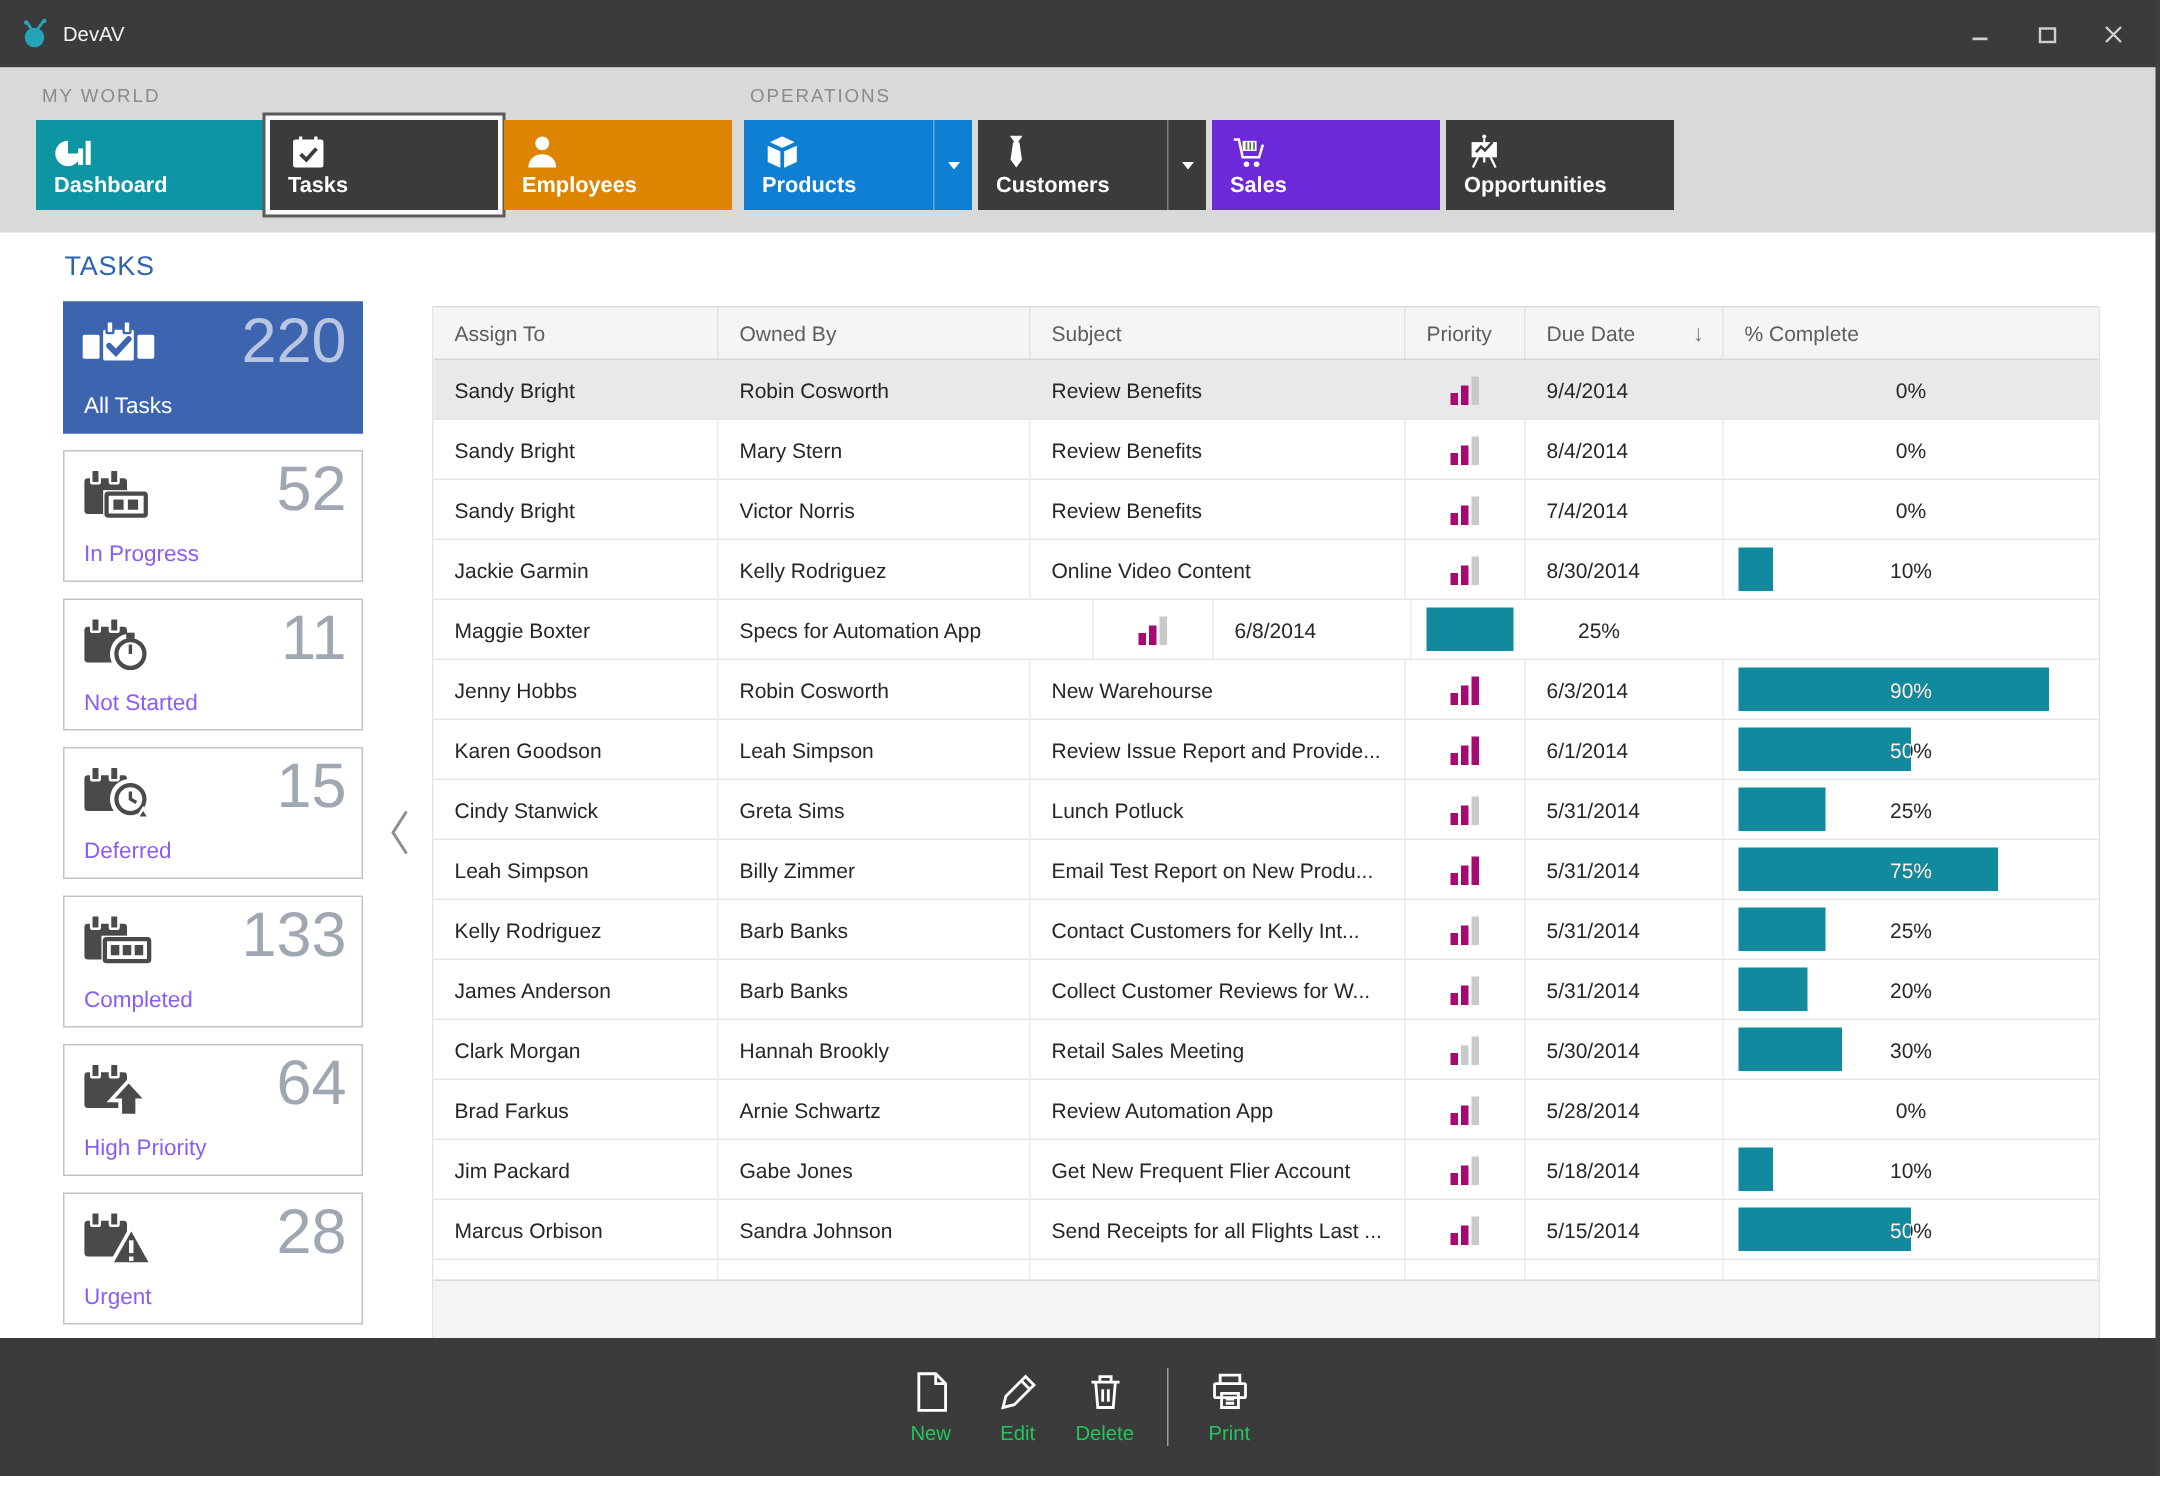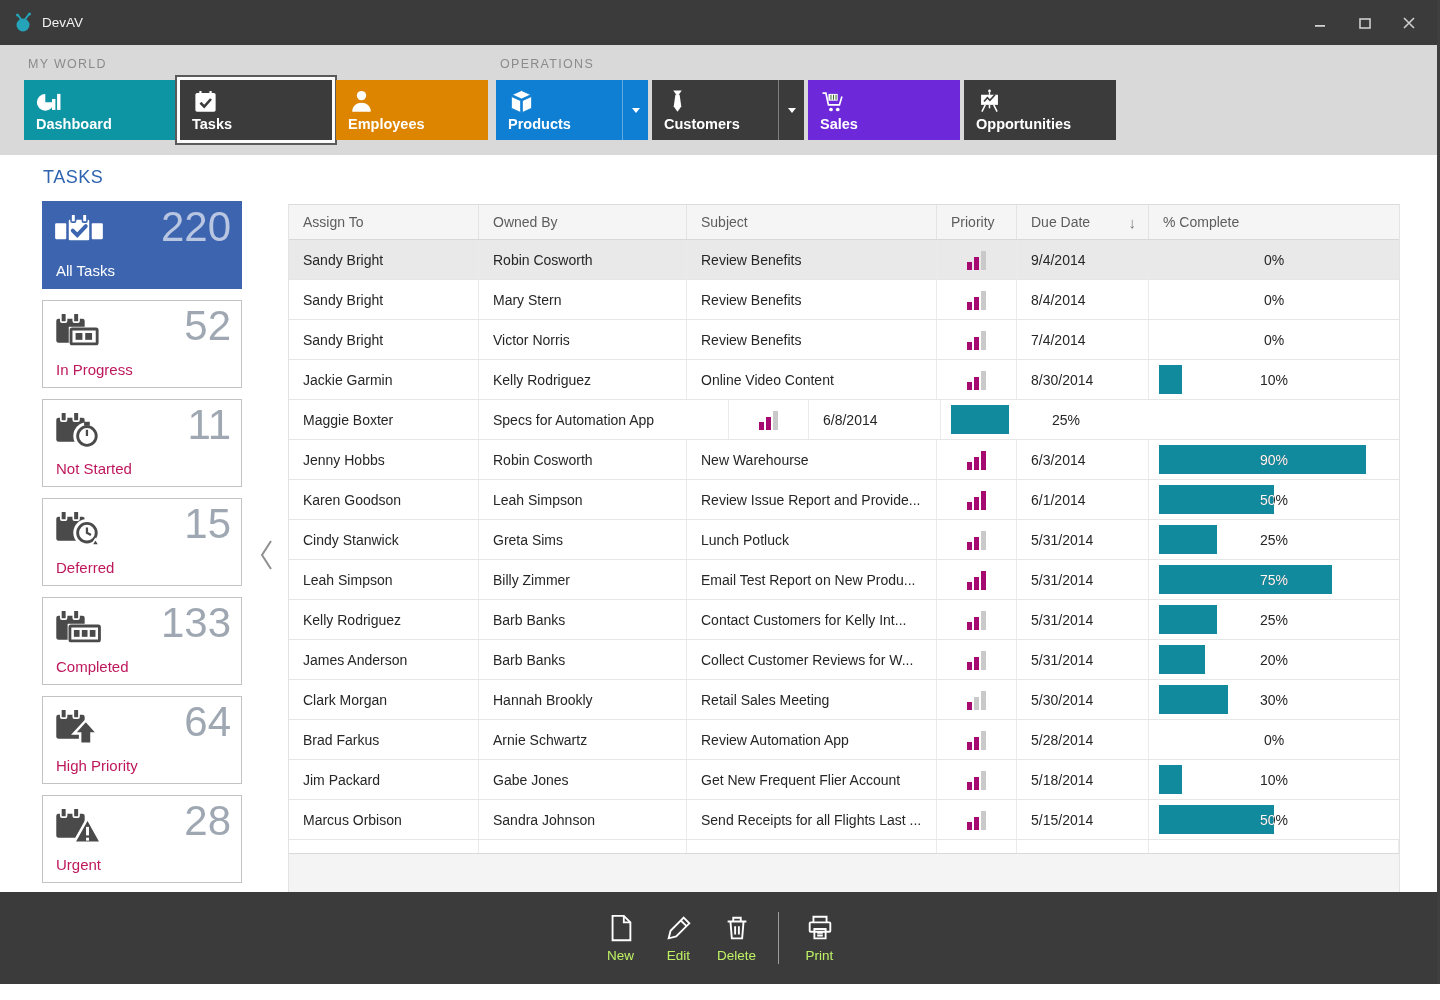--- a/index.html
+++ b/index.html
@@ -26,21 +26,21 @@
   .tile.selected{box-shadow:0 0 0 3px #fbfbfb,0 0 0 5px #5a5a5a;}
   .split{position:absolute;right:0;top:0;width:25px;height:100%;border-left:1px solid rgba(255,255,255,.35);display:flex;align-items:center;justify-content:center;cursor:pointer;}
   .caret{width:0;height:0;border-left:4px solid transparent;border-right:4px solid transparent;border-top:5px solid #fff;}
 
   
   .side-title{position:absolute;left:43px;top:167px;color:#2e63b0;font-size:18px;letter-spacing:.5px;}
   .sidebar{position:absolute;left:42px;top:201px;width:200px;}
   .stile{width:200px;height:88px;border:1px solid #c3c3c3;position:relative;background:#fff;margin-bottom:11px;box-sizing:border-box;cursor:pointer;}
   .stile .s-icon{position:absolute;left:11px;top:11px;width:50px;height:40px;}
   .stile .cnt{position:absolute;top:4px;right:10px;font-size:42px;line-height:1;color:#9fa8b2;}
-  .stile .lbl{position:absolute;left:13px;bottom:9px;font-size:15px;color:#be185d;}
+  .stile .lbl{position:absolute;left:13px;bottom:9px;font-size:15px;color:#8b5cf6;}
   .stile.selected{background:#3d65af;border-color:#3d65af;}
   .stile.selected .cnt{color:#b9c6e2;}
   .stile.selected .lbl{color:#fff;}
   .collapse{position:absolute;left:257px;top:537px;width:20px;height:36px;cursor:pointer;}
 
   
   .grid{position:absolute;left:288px;top:204px;width:1110px;border-left:1px solid #e3e3e3;border-right:1px solid #e3e3e3;box-sizing:content-box;}
   .ghead{display:flex;height:36px;background:#f5f5f5;border-top:1px solid #dcdcdc;border-bottom:1px solid #d8d8d8;box-sizing:border-box;}
   .hc{font-size:14px;color:#5d5d5d;display:flex;align-items:center;padding-left:14px;border-right:1px solid #e3e3e3;box-sizing:border-box;cursor:pointer;}
   .hc:last-child{border-right:none;}
@@ -67,21 +67,21 @@
   .plabel{position:absolute;left:0;top:0;width:230px;height:100%;display:flex;align-items:center;justify-content:center;font-size:14px;color:#262626;}
   .pclip{position:absolute;left:0;top:0;height:100%;overflow:hidden;}
   .pclip .plabel{color:#fff;}
 
   .gfoot{height:55px;background:#f4f4f4;border-top:1px solid #d9d9d9;display:flex;flex-direction:row;align-items:flex-end;justify-content:center;padding-right:13px;box-sizing:border-box;}
   .tlabel{font-size:14.5px;color:#9a9a9a;letter-spacing:.4px;}
   .tvalue{font-size:15px;font-weight:bold;color:#1a1a1a;margin-top:3px;}
 
   
   .bottombar{position:absolute;left:0;bottom:0;width:100%;height:92px;background:#3b3b3b;display:flex;align-items:center;justify-content:center;z-index:40;}
-  .bbtn{width:58px;display:flex;flex-direction:column;align-items:center;gap:5px;color:#bef264;font-size:13.5px;cursor:pointer;}
+  .bbtn{width:58px;display:flex;flex-direction:column;align-items:center;gap:5px;color:#22c55e;font-size:13.5px;cursor:pointer;}
   .bbtn svg{width:30px;height:30px;}
   .bsep{width:1px;height:52px;background:rgba(255,255,255,.5);margin:0 12px;}
 </style>
 </head>
 <body>
 
 <div class="app">
   <div class="win-edge"></div>
 
   <div class="titlebar">

